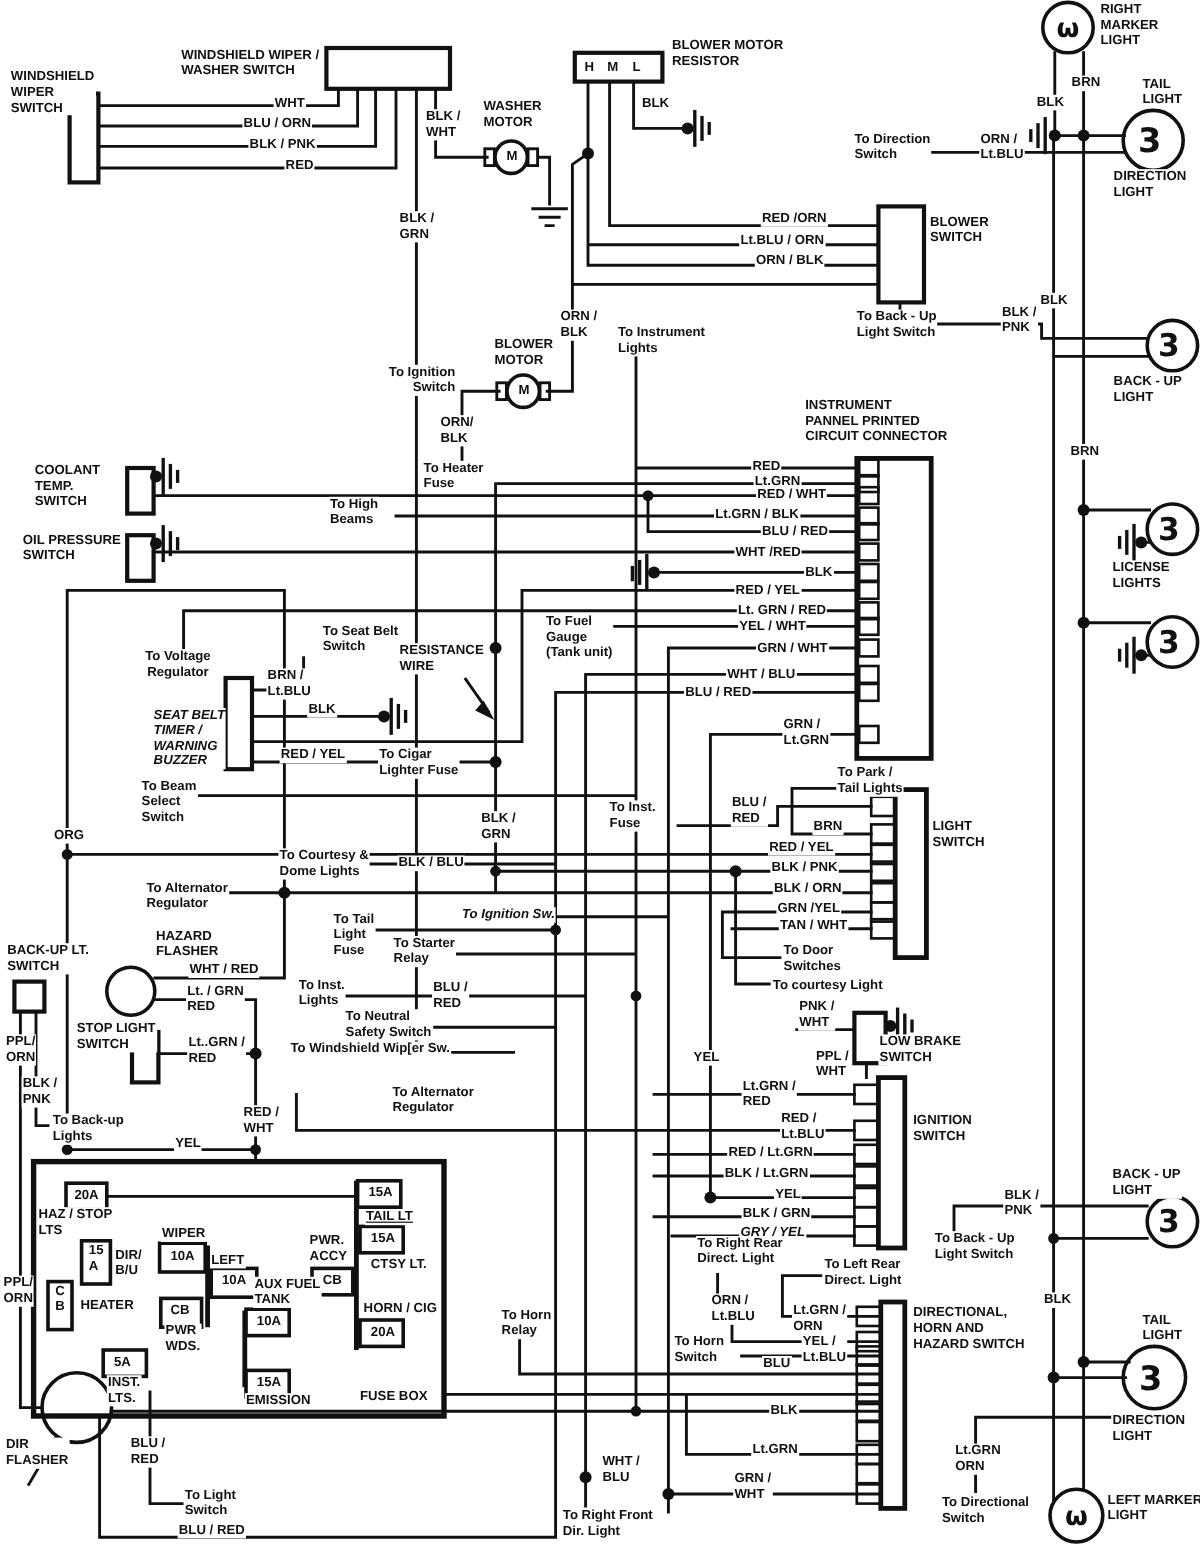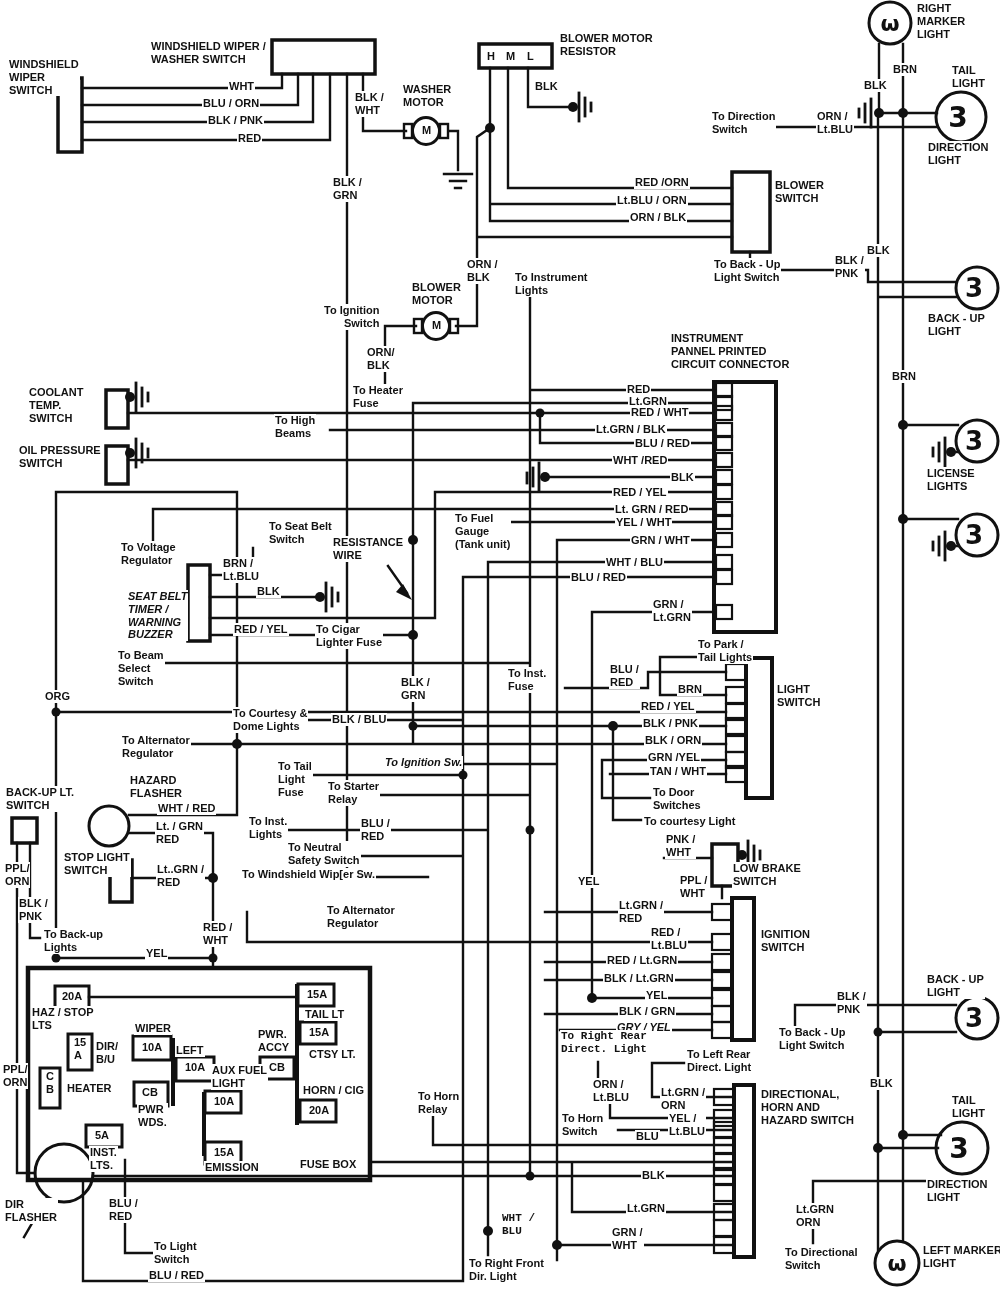--- a/index.html
+++ b/index.html
@@ -397,21 +397,21 @@
 Lt.GRN</div>
       <div class="lbl" style="left: 697px; top: 638px;">To Park /
 Tail Lights</div>
       <div class="lbl" style="left: 454px; top: 512px;">To Fuel
 Gauge
 (Tank unit)</div>
       <div class="lbl" style="left: 268px; top: 520px;">To Seat Belt
 Switch</div>
       <div class="lbl" style="left: 332px; top: 536px;">RESISTANCE
 WIRE</div>
-      <div class="lbl" style="left: 120px; top: 541px;">To Voltage
+      <div class="lbl" style="left: 120px; top: 541px; text-align: center;">To Voltage
 Regulator</div>
       <div class="lbl" style="left: 127px; top: 590px; font-style: italic;">SEAT BELT
 TIMER /
 WARNING
 BUZZER</div>
       <div class="lbl" style="left: 222px; top: 557px;">BRN /
 Lt.BLU</div>
       <div class="lbl" style="left: 256px; top: 585px;">BLK</div>
       <div class="lbl" style="left: 233px; top: 623px;">RED / YEL</div>
       <div class="lbl" style="left: 315px; top: 623px;">To Cigar
@@ -486,21 +486,21 @@
 RED</div>
       <div class="lbl" style="left: 760px; top: 928px;">IGNITION
 SWITCH</div>
       <div class="lbl" style="left: 650px; top: 926px;">RED /
 Lt.BLU</div>
       <div class="lbl" style="left: 606px; top: 954px;">RED / Lt.GRN</div>
       <div class="lbl" style="left: 603px; top: 972px;">BLK / Lt.GRN</div>
       <div class="lbl" style="left: 645px; top: 989px;">YEL</div>
       <div class="lbl" style="left: 618px; top: 1005px;">BLK / GRN</div>
       <div class="lbl" style="left: 616px; top: 1021px; font-style: italic;">GRY / YEL</div>
-      <div class="lbl" style="left: 560px; top: 1030px; font-family: Liberation Mono, monospace;">To Right Rear
+      <div class="lbl" style="left: 580px; top: 1030px;">To Right Rear
 Direct. Light</div>
       <div class="lbl" style="left: 686px; top: 1048px;">To Left Rear
 Direct. Light</div>
       <div class="lbl" style="left: 592px; top: 1078px;">ORN /
 Lt.BLU</div>
       <div class="lbl" style="left: 660px; top: 1086px;">Lt.GRN /
 ORN</div>
       <div class="lbl" style="left: 561px; top: 1112px;">To Horn
 Switch</div>
       <div class="lbl" style="left: 668px; top: 1112px;">YEL /
@@ -548,47 +548,47 @@
 B</div>
       <div class="lbl" style="left: 66px; top: 1082px;">HEATER</div>
       <div class="lbl" style="left: 134px; top: 1022px;">WIPER</div>
       <div class="lbl" style="left: 141px; top: 1041px;">10A</div>
       <div class="lbl" style="left: 175px; top: 1044px;">LEFT</div>
       <div class="lbl" style="left: 184px; top: 1061px;">10A</div>
       <div class="lbl" style="left: 141px; top: 1086px;">CB</div>
       <div class="lbl" style="left: 137px; top: 1103px;">PWR
 WDS.</div>
       <div class="lbl" style="left: 211px; top: 1064px;">AUX FUEL
-LIGHT</div>
+TANK</div>
       <div class="lbl" style="left: 213px; top: 1095px;">10A</div>
       <div class="lbl" style="left: 213px; top: 1146px;">15A</div>
       <div class="lbl" style="left: 204px; top: 1161px;">EMISSION</div>
       <div class="lbl" style="left: 257px; top: 1028px;">PWR.
 ACCY</div>
       <div class="lbl" style="left: 268px; top: 1061px;">CB</div>
       <div class="lbl" style="left: 306px; top: 988px;">15A</div>
-      <div class="lbl" style="left: 304px; top: 1008px;">TAIL LT</div>
+      <div class="lbl" style="left: 304px; top: 1008px; text-decoration: underline;">TAIL LT</div>
       <div class="lbl" style="left: 308px; top: 1026px;">15A</div>
       <div class="lbl" style="left: 308px; top: 1048px;">CTSY LT.</div>
       <div class="lbl" style="left: 302px; top: 1084px;">HORN / CIG</div>
       <div class="lbl" style="left: 308px; top: 1104px;">20A</div>
       <div class="lbl" style="left: 94px; top: 1129px;">5A</div>
       <div class="lbl" style="left: 89px; top: 1146px;">INST.
 LTS.</div>
       <div class="lbl" style="left: 299px; top: 1158px;">FUSE BOX</div>
       <div class="lbl" style="left: 2px; top: 1063px;">PPL/
 ORN</div>
       <div class="lbl" style="left: 4px; top: 1198px;">DIR
 FLASHER</div>
       <div class="lbl" style="left: 108px; top: 1197px;">BLU /
 RED</div>
       <div class="lbl" style="left: 153px; top: 1240px;">To Light
 Switch</div>
       <div class="lbl" style="left: 148px; top: 1269px;">BLU / RED</div>
-      <div class="lbl" style="left: 501px; top: 1212px; font-family: Liberation Mono, monospace;">WHT /
+      <div class="lbl" style="left: 501px; top: 1212px;">WHT /
 BLU</div>
       <div class="lbl" style="left: 468px; top: 1257px;">To Right Front
 Dir. Light</div>
       <div class="lbl" style="left: 541px; top: 1321px;">To Left Front
 Dir. Light</div>
       <div class="lbl" style="left: 421px; top: 124px;">M</div>
       <div class="lbl" style="left: 431px; top: 319px;">M</div>
     </div>
 
 </div>

